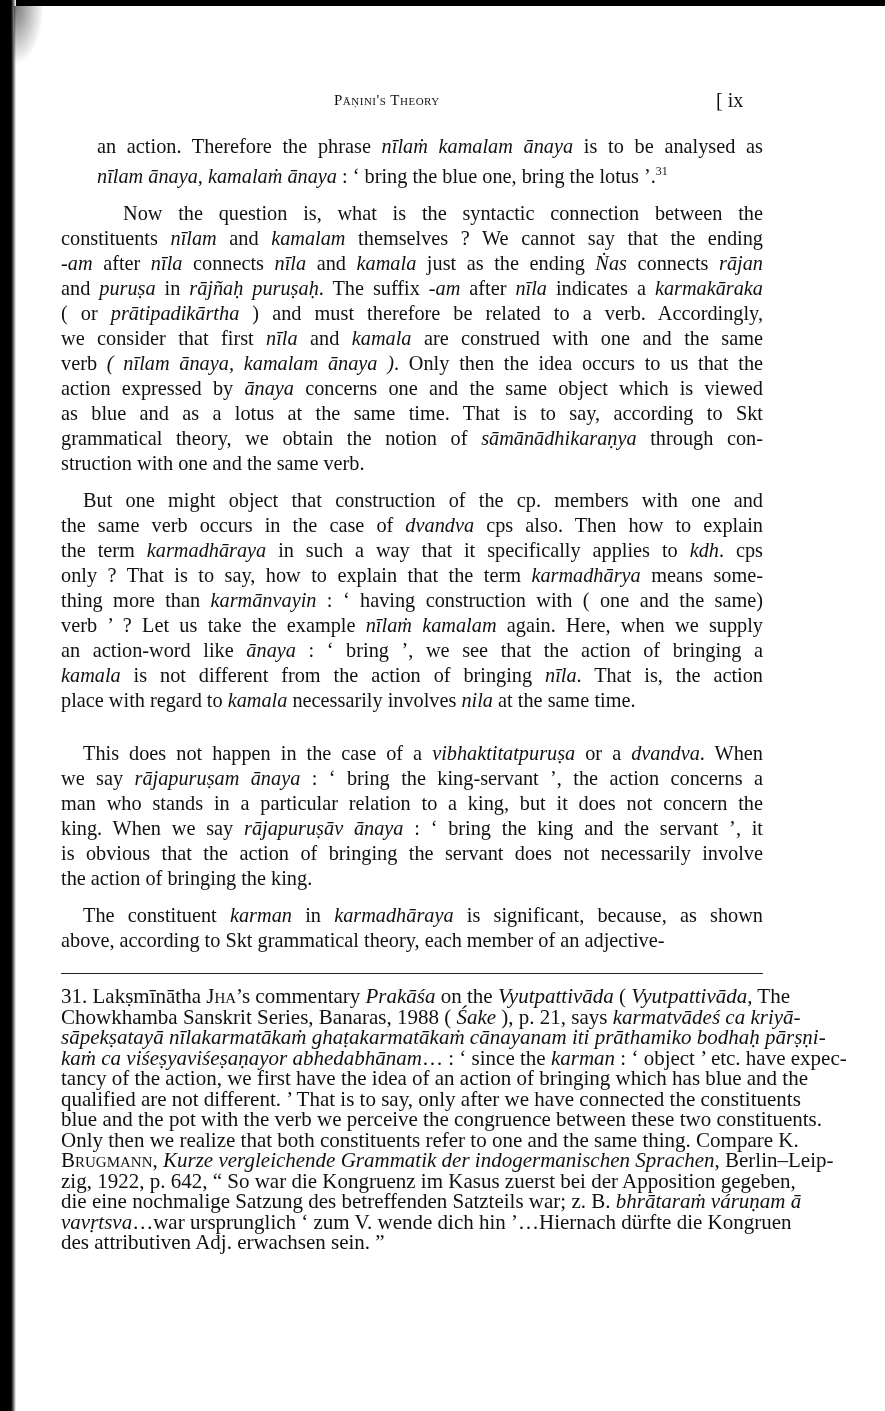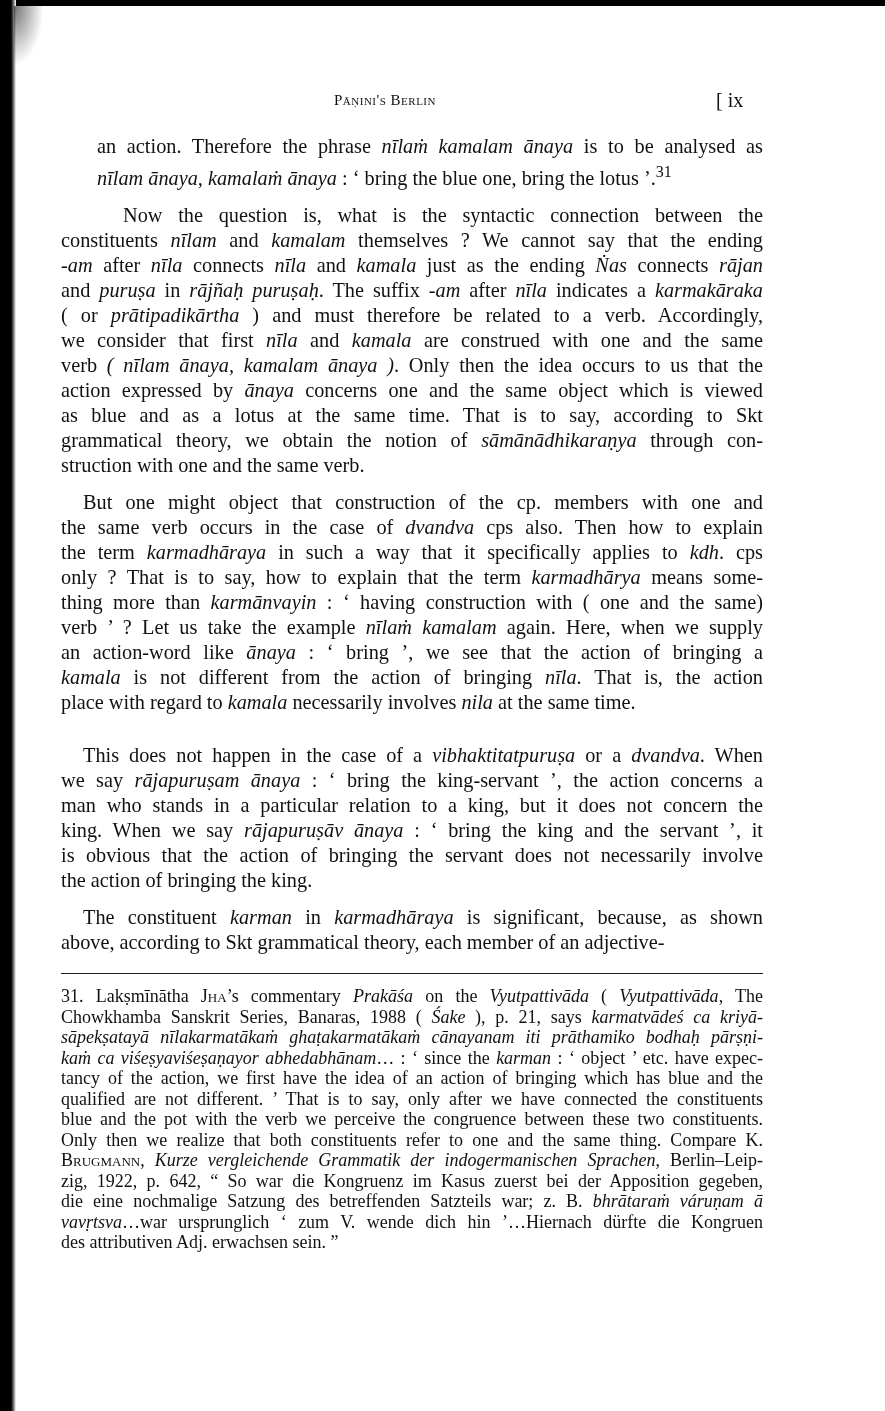--- a/index.html
+++ b/index.html
@@ -16,39 +16,39 @@
   .running-head { position: absolute; left: 334px; top: 0; font-size: 15px; letter-spacing: 0.5px; font-variant: small-caps; }
   .page-number { position: absolute; left: 716px; top: -3px; font-size: 20px; }
   .body-text { position: absolute; left: 61px; top: 134px; width: 702px; font-size: 20.3px; line-height: 25px; text-align: justify; }
   .para { margin: 0 0 12px 0; }
   .para.indent-large { text-indent: 62px; }
   .para.indent { text-indent: 22px; }
   .line { display: block; text-align: justify; text-align-last: justify; white-space: nowrap; }
   .line.last { text-align-last: left; }
   i { font-style: italic; }
   .fn-rule { position: absolute; left: 61px; top: 973px; width: 702px; height: 1px; background: #222; }
-  .footnote { position: absolute; left: 61px; top: 986px; width: 702px; font-size: 18px; line-height: 20.5px; }
+  .footnote { position: absolute; left: 61px; top: 986px; width: 702px; font-size: 21px; line-height: 20.5px; }
   .sc { font-variant: small-caps; }
 </style>
 </head>
 <body>
 
 <div class="top-bar"></div>
 <div class="binding"></div>
 <div class="binding-shade"></div>
 
 <div class="header">
-  <span class="running-head">Pāṇini's Berlin</span>
+  <span class="running-head">Pāṇini's Theory</span>
   <span class="page-number"><span>[</span> <span>ix</span></span>
 </div>
 
 <div class="body-text">
   <div class="para" style="text-indent: 0px; margin-left: 36px;">
       <span class="line" style="padding-left: 0px;"><span>an action.  Therefore the phrase </span><i>nīlaṁ kamalam ānaya</i><span> is to be analysed as</span></span>
-      <span class="line last"><i>nīlam ānaya, kamalaṁ ānaya</i><span> :  ‘ bring the blue one,  bring the lotus ’.</span><sup style="font-size: 16px;">31</sup></span>
+      <span class="line last"><i>nīlam ānaya, kamalaṁ ānaya</i><span> :  ‘ bring the blue one,  bring the lotus ’.</span><sup style="font-size: 12px;">31</sup></span>
     </div>
   <div class="para indent-large" style="text-indent: 0px;">
       <span class="line" style="padding-left: 62px;"><span>Now the question is, what is the syntactic connection between the</span></span>
       <span class="line"><span>constituents </span><i>nīlam</i><span> and </span><i>kamalam</i><span> themselves ?  We cannot say that the ending</span></span>
       <span class="line"><i>-am</i><span> after </span><i>nīla</i><span> connects </span><i>nīla</i><span> and </span><i>kamala</i><span> just as the ending  </span><i>Ṅas</i><span> connects </span><i>rājan</i></span>
       <span class="line"><span>and </span><i>puruṣa</i><span> in </span><i>rājñaḥ puruṣaḥ</i><span>. The suffix </span><i>-am</i><span> after </span><i>nīla</i><span> indicates a </span><i>karmakāraka</i></span>
       <span class="line"><span>( or </span><i>prātipadikārtha</i><span> ) and must therefore be  related  to a  verb.  Accordingly,</span></span>
       <span class="line"><span>we  consider  that first </span><i>nīla</i><span> and  </span><i>kamala</i><span>  are construed with one and the same</span></span>
       <span class="line"><span>verb </span><i>( nīlam ānaya, kamalam ānaya )</i><span>.  Only then the idea occurs to us that the</span></span>
       <span class="line"><span>action expressed by </span><i>ānaya</i><span> concerns one and the same  object  which  is viewed</span></span>

